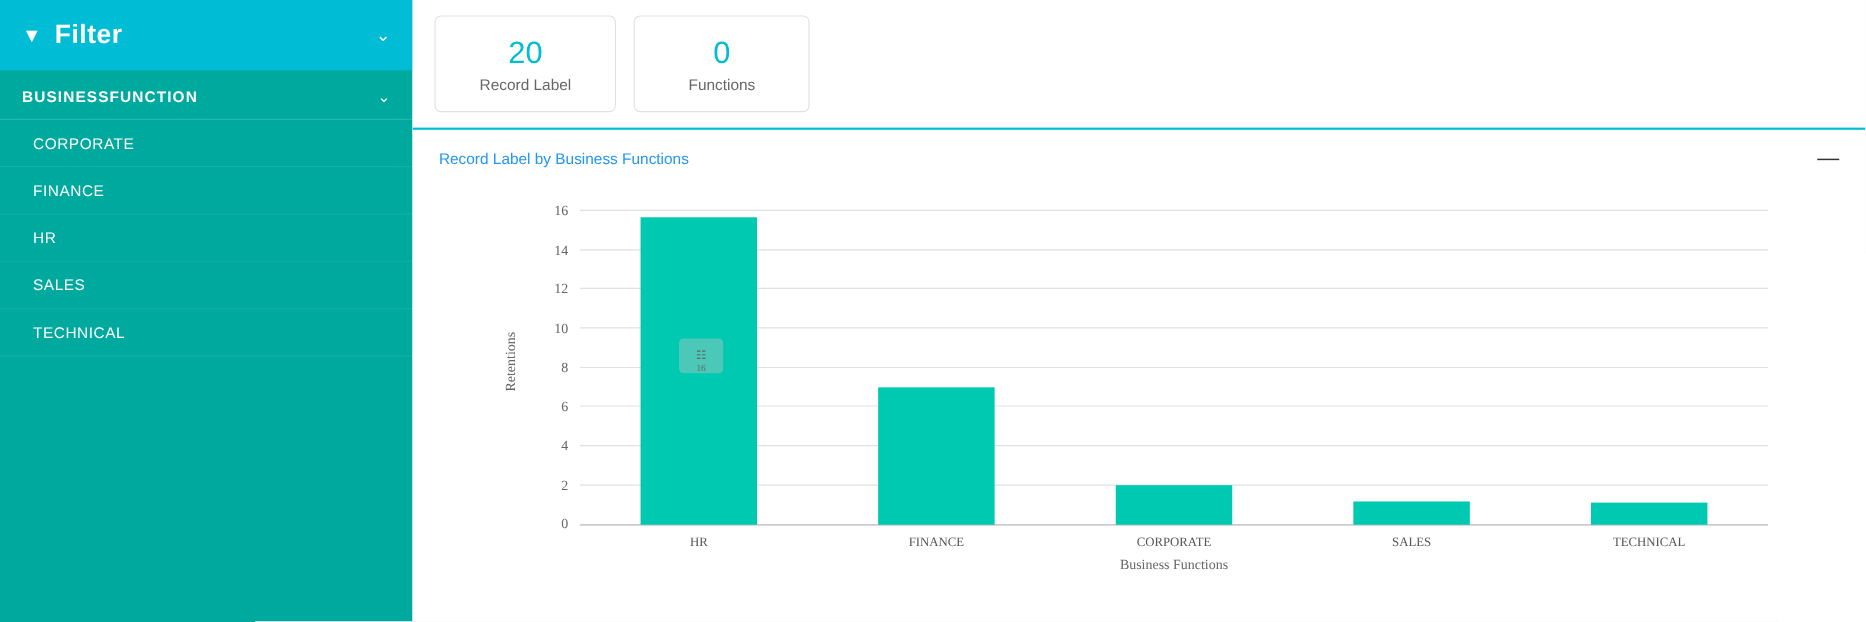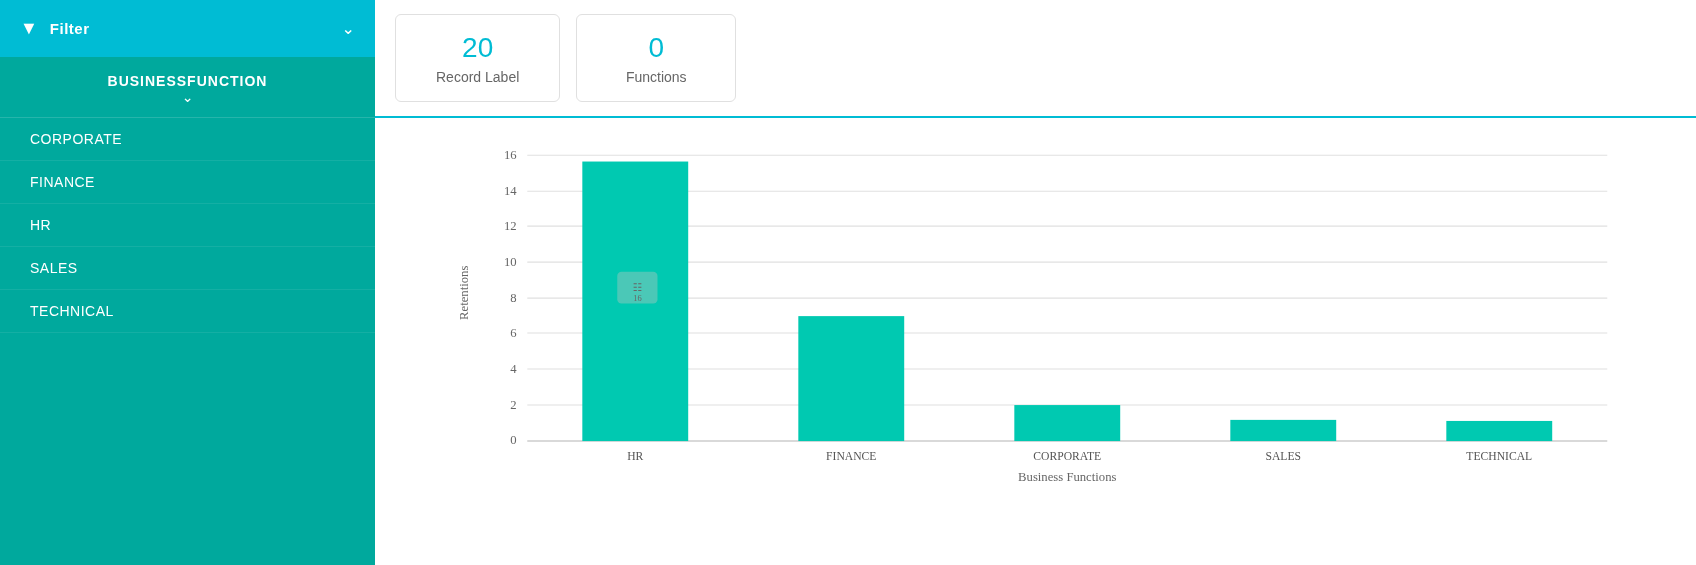--- a/index.html
+++ b/index.html
@@ -36,41 +36,40 @@
       gap: 12px;
     }
 
     .filter-icon {
       color: white;
       font-size: 18px;
     }
 
     .filter-label {
       color: white;
-      font-size: 15px;
+      font-size: 24px;
       font-weight: 600;
       letter-spacing: 0.5px;
     }
 
     .filter-chevron {
       color: white;
       font-size: 16px;
     }
 
     .filter-section {
       padding: 0;
     }
 
     .section-header {
       display: flex;
       align-items: center;
       justify-content: space-between;
       padding: 16px 20px 12px 20px;
       border-bottom: 1px solid rgba(255,255,255,0.15);
-      flex-direction: column;
     }
 
     .section-title {
       color: white;
       font-size: 14px;
       font-weight: 700;
       letter-spacing: 1px;
     }
 
     .section-chevron {
@@ -208,20 +207,27 @@
       <div class="stat-number">20</div>
       <div class="stat-label">Record Label</div>
     </div>
     <div class="stat-card">
       <div class="stat-number">0</div>
       <div class="stat-label">Functions</div>
     </div>
   </div>
 
   <div class="chart-area">
+    <div class="chart-header">
+      <div class="chart-title">
+        <span>Record Label by</span>
+        <span> <span style="color:#2196f3">Business Functions</span></span>
+      </div>
+      <span class="chart-minimize">—</span>
+    </div>
 
     <div class="chart-container">
       <svg class="chart" viewBox="0 0 1100 340" preserveAspectRatio="xMidYMid meet">
 
         <line x1="70" y1="20" x2="1090" y2="20" stroke="#e0e0e0" stroke-width="1"></line>
         <line x1="70" y1="54" x2="1090" y2="54" stroke="#e0e0e0" stroke-width="1"></line>
         <line x1="70" y1="87" x2="1090" y2="87" stroke="#e0e0e0" stroke-width="1"></line>
         <line x1="70" y1="121" x2="1090" y2="121" stroke="#e0e0e0" stroke-width="1"></line>
         <line x1="70" y1="155" x2="1090" y2="155" stroke="#e0e0e0" stroke-width="1"></line>
         <line x1="70" y1="188" x2="1090" y2="188" stroke="#e0e0e0" stroke-width="1"></line>

